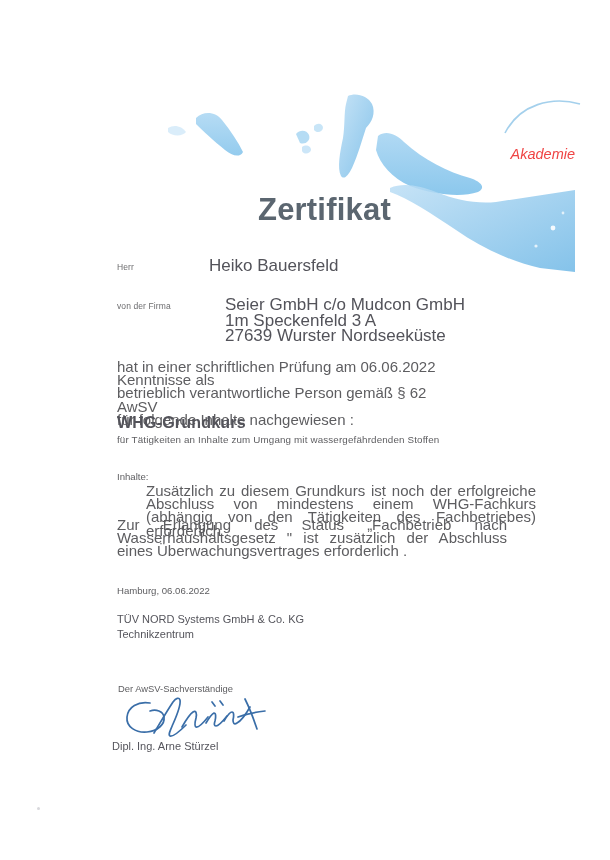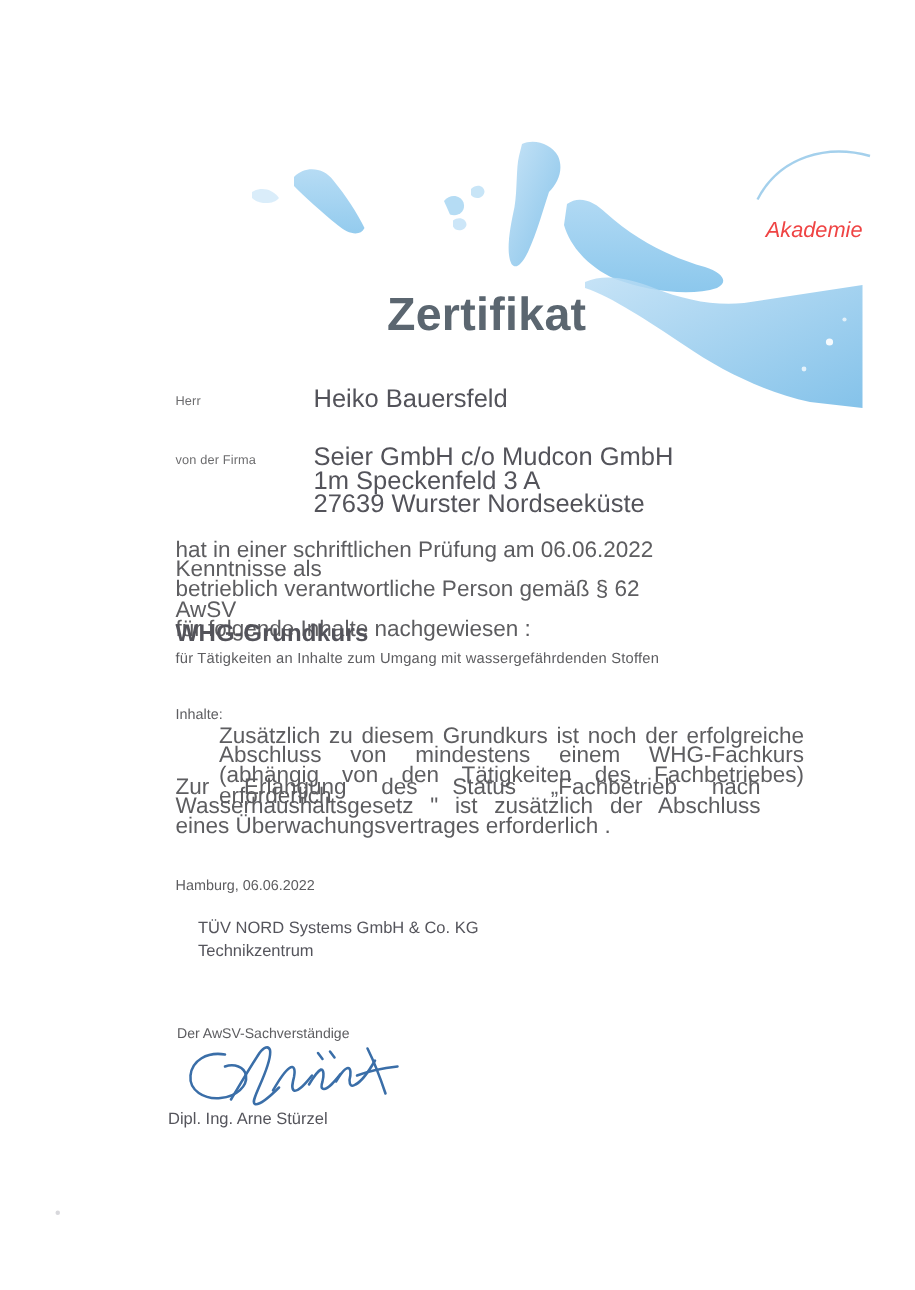--- a/index.html
+++ b/index.html
@@ -141,21 +141,20 @@
     color: #5d5d60;
     line-height: 14px;
     white-space: pre-line;
   }
   .footer-org {
     position: absolute;
     font-size: 11px;
     color: #55555c;
     line-height: 15px;
     white-space: pre-line;
-    margin-left: 15px;
   }
 
   
   .sig-block {
     position: absolute;
     left: 112px;
     top: 683px;
     width: 260px;
   }
   .sig-role {
@@ -239,21 +238,21 @@
 
   <div class="doc-title">Zertifikat</div>
 
   <div class="body">
 
     <div class="row" style="left:117px; top:258px;">
       <div class="field-label">Herr</div>
       <div class="field-value">Heiko Bauersfeld</div>
     </div>
 
-    <div class="row" style="left:117px; top:297px;">
+    <div class="row" style="left:117px; top:297px;gap:16px;">
       <div class="field-label">von der Firma</div>
       <div class="field-value">Seier GmbH c/o Mudcon GmbH
 1m Speckenfeld 3 A
 27639 Wurster Nordseeküste</div>
     </div>
 
     <div class="para" style="left:117px; top:360px; width:340px;">hat in einer schriftlichen Prüfung am 06.06.2022 Kenntnisse als
 betrieblich verantwortliche Person gemäß § 62 AwSV
 für folgende Inhalte nachgewiesen :</div>
 

